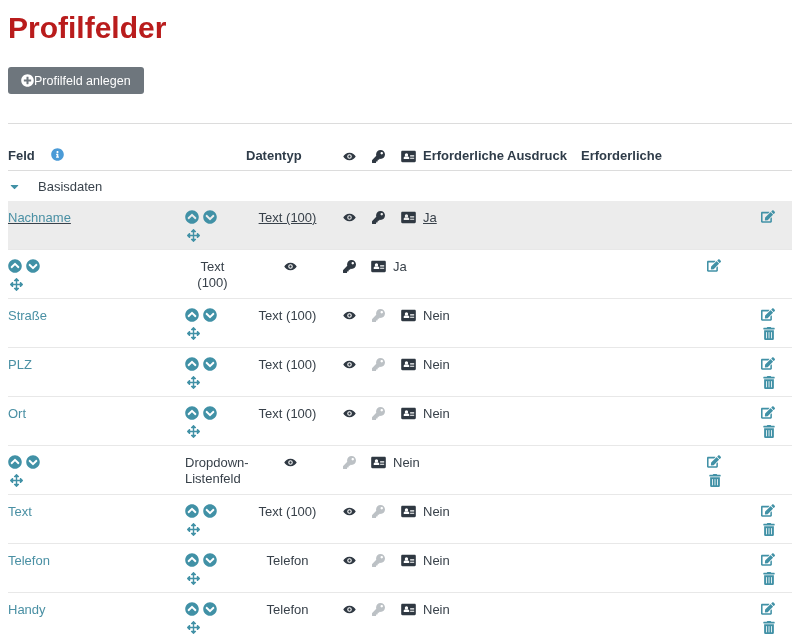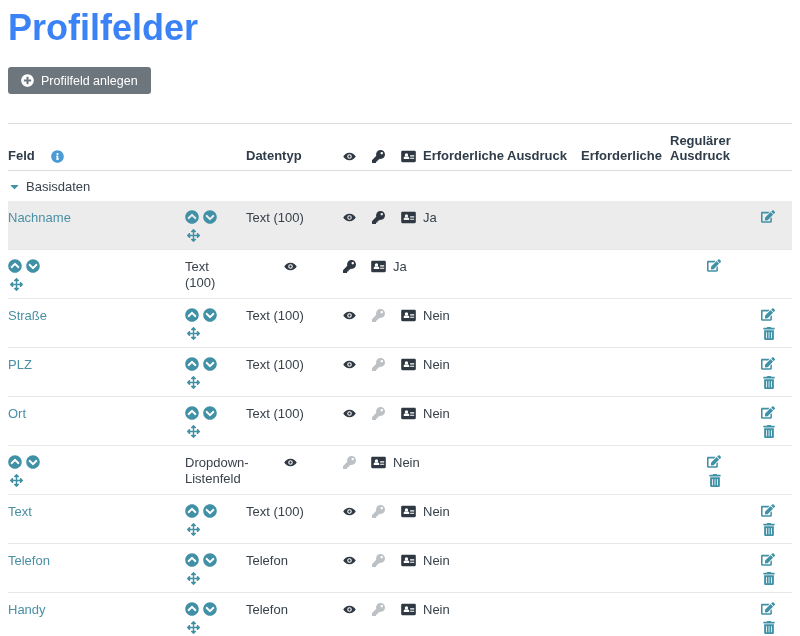--- a/index.html
+++ b/index.html
@@ -2,59 +2,59 @@
 <html lang="de"><head>
 <meta charset="utf-8">
 <style>
   html,body{margin:0;padding:0;}
   body{
     width:800px;height:636px;overflow:hidden;background:#ffffff;
     font-family:"Liberation Sans",sans-serif;font-size:13px;color:#38414a;
   }
   .page{padding:8px;}
   h1.page-title{
-    font-size:36px;line-height:34px;font-weight:700;color:#3b82f6;
+    font-size:30px;line-height:34px;font-weight:700;color:#b91c1c;
     margin:3px 0 0 0;
   }
   .toolbar{margin-top:22px;display:flex;gap:14px;}
   .btn{
     background:#6e767d;color:#fff;border:none;border-radius:3px;
     font-family:"Liberation Sans",sans-serif;font-size:12.5px;
-    height:27px;padding:0 13px;display:inline-flex;align-items:center;gap:7px;
+    height:27px;padding:0 13px;display:inline-flex;align-items:center;
     cursor:pointer;
   }
   .btn svg{fill:#ffffff;flex:0 0 auto;}
   .table{margin-top:29px;}
   .grid-row{
     display:grid;
     grid-template-columns:177px 61px 89px 29px 29px 30px 158px 89px 68px 1fr;
   }
   .thead{
     border-top:1px solid #dcdcdc;border-bottom:1px solid #dcdcdc;
     min-height:46px;align-items:end;font-weight:700;color:#2f3c49;
   }
   .thead .cell{padding-bottom:7px;white-space:nowrap;}
-  .thead .c-feld{grid-column:1 / 3;display:flex;align-items:flex-end;gap:16px;}
+  .thead .c-feld{grid-column:1 / 3;display:flex;align-items:flex-start;gap:16px;}
   .thead .c-regex{white-space:normal;line-height:15px;}
   .c-ico{text-align:center;}
   .thead .c-ico{padding-bottom:6px;}
   .category-row{
-    height:30px;display:flex;align-items:center;gap:7px;
+    height:30px;display:flex;align-items:center;gap:19px;
     padding-left:2px;color:#3a434c;
   }
   .data-row{border-bottom:1px solid #e8e8e8;min-height:48px;}
   .data-row .cell{padding-top:9px;line-height:16px;}
-  .data-row.highlight{background:#ececec;}
+  .data-row.highlight{background:#ececec;text-decoration:underline;}
   .field-link{color:#4a90a4;text-decoration:none;cursor:pointer;}
   .icon-dark{fill:#2f3842;}
   .icon-teal{fill:#4191a6;}
   .icon-disabled{fill:#bcc1c5;}
   .c-sort .sort-line{display:flex;gap:4px;align-items:center;}
   .c-sort .move-line{margin-top:5px;margin-left:2px;}
-  .c-type{padding-right:6px;}
+  .c-type{padding-right:6px;text-align:center;}
   .c-actions{display:flex;flex-direction:column;align-items:flex-end;gap:6px;padding-right:17px;}
   svg{display:block;}
   .inline-svg{display:inline-block;vertical-align:-2px;}
   .cursor{cursor:pointer;}
 </style>
 </head>
 <body>
 
 <svg width="0" height="0" style="position:absolute" aria-hidden="true">
   <defs>
@@ -130,21 +130,20 @@
             <use href="#i-key"></use>
           </svg>
       </div>
       <div class="cell c-ico">
         <svg class="inline-svg icon-dark" width="15" height="13">
             <use href="#i-card"></use>
           </svg>
       </div>
       <div class="cell">Erforderliche Ausdruck</div>
       <div class="cell">Erforderliche</div>
-      <div class="cell c-regex">Regulärer Ausdruck</div>
       <div class="cell"></div>
     </div>
 
     <div class="category-row cursor">
       <svg class="inline-svg icon-teal" width="9" height="13">
           <use href="#i-caret-down"></use>
         </svg>
       <span>Basisdaten</span>
     </div>
 

